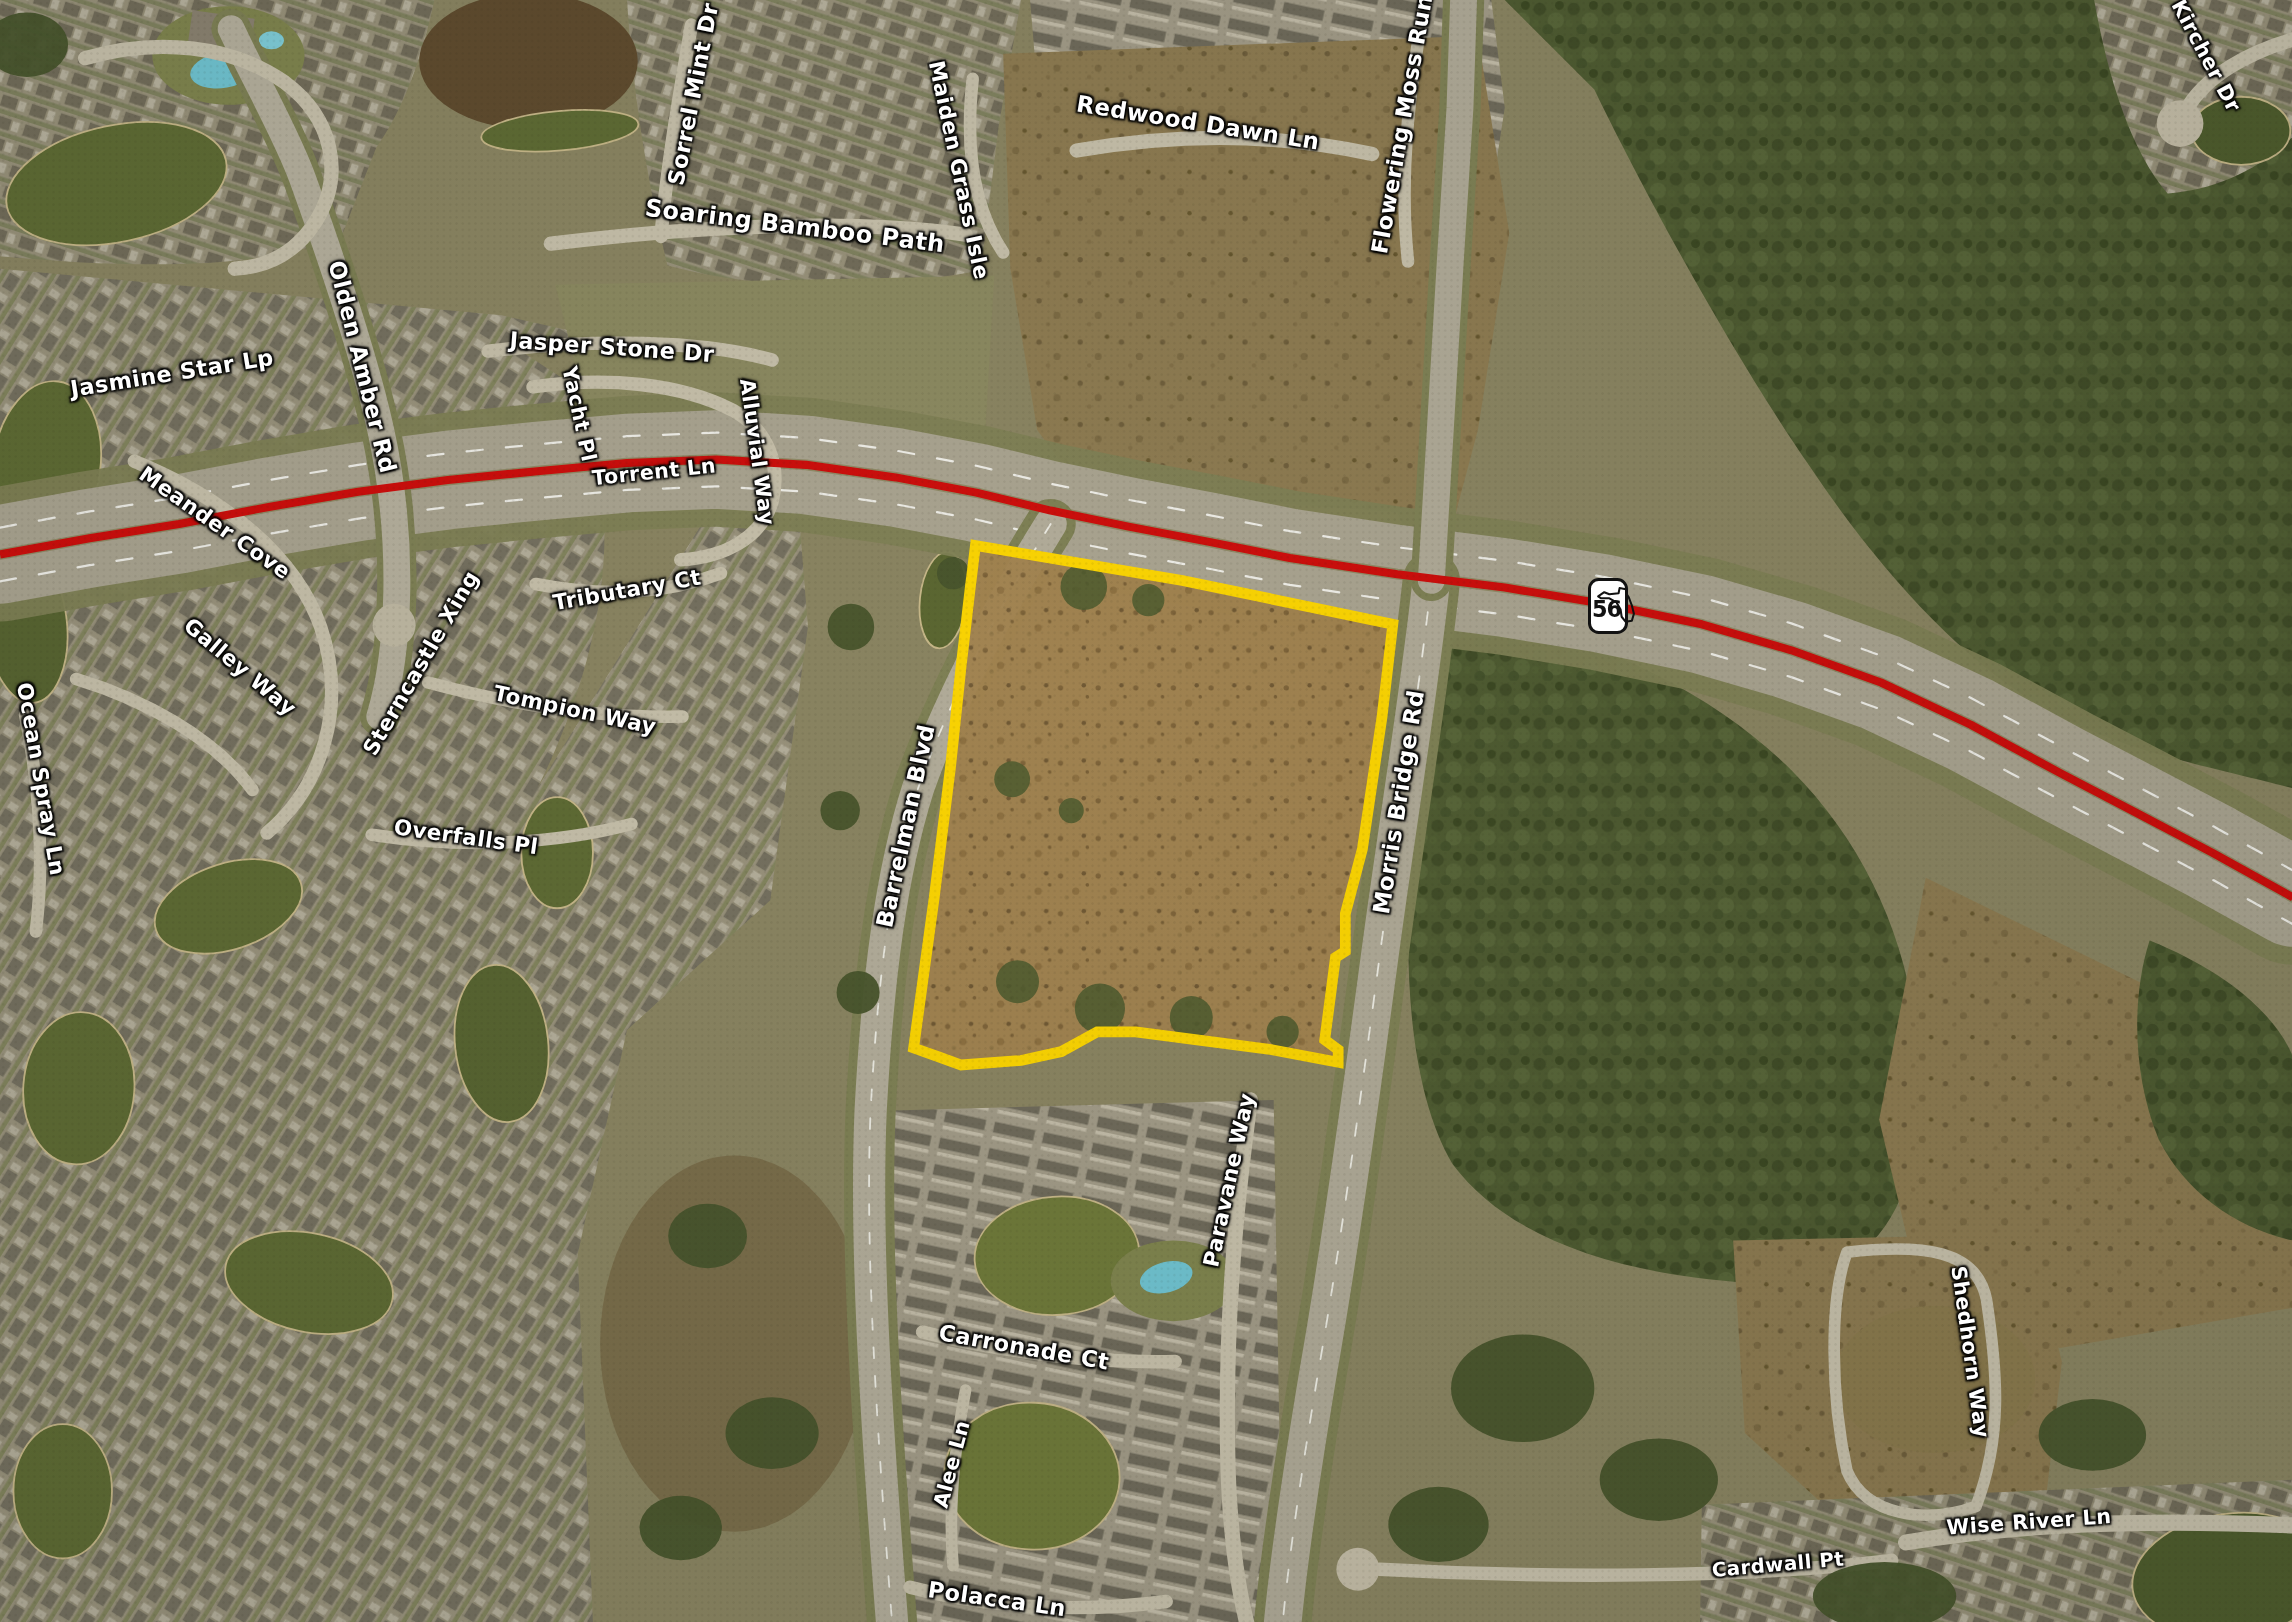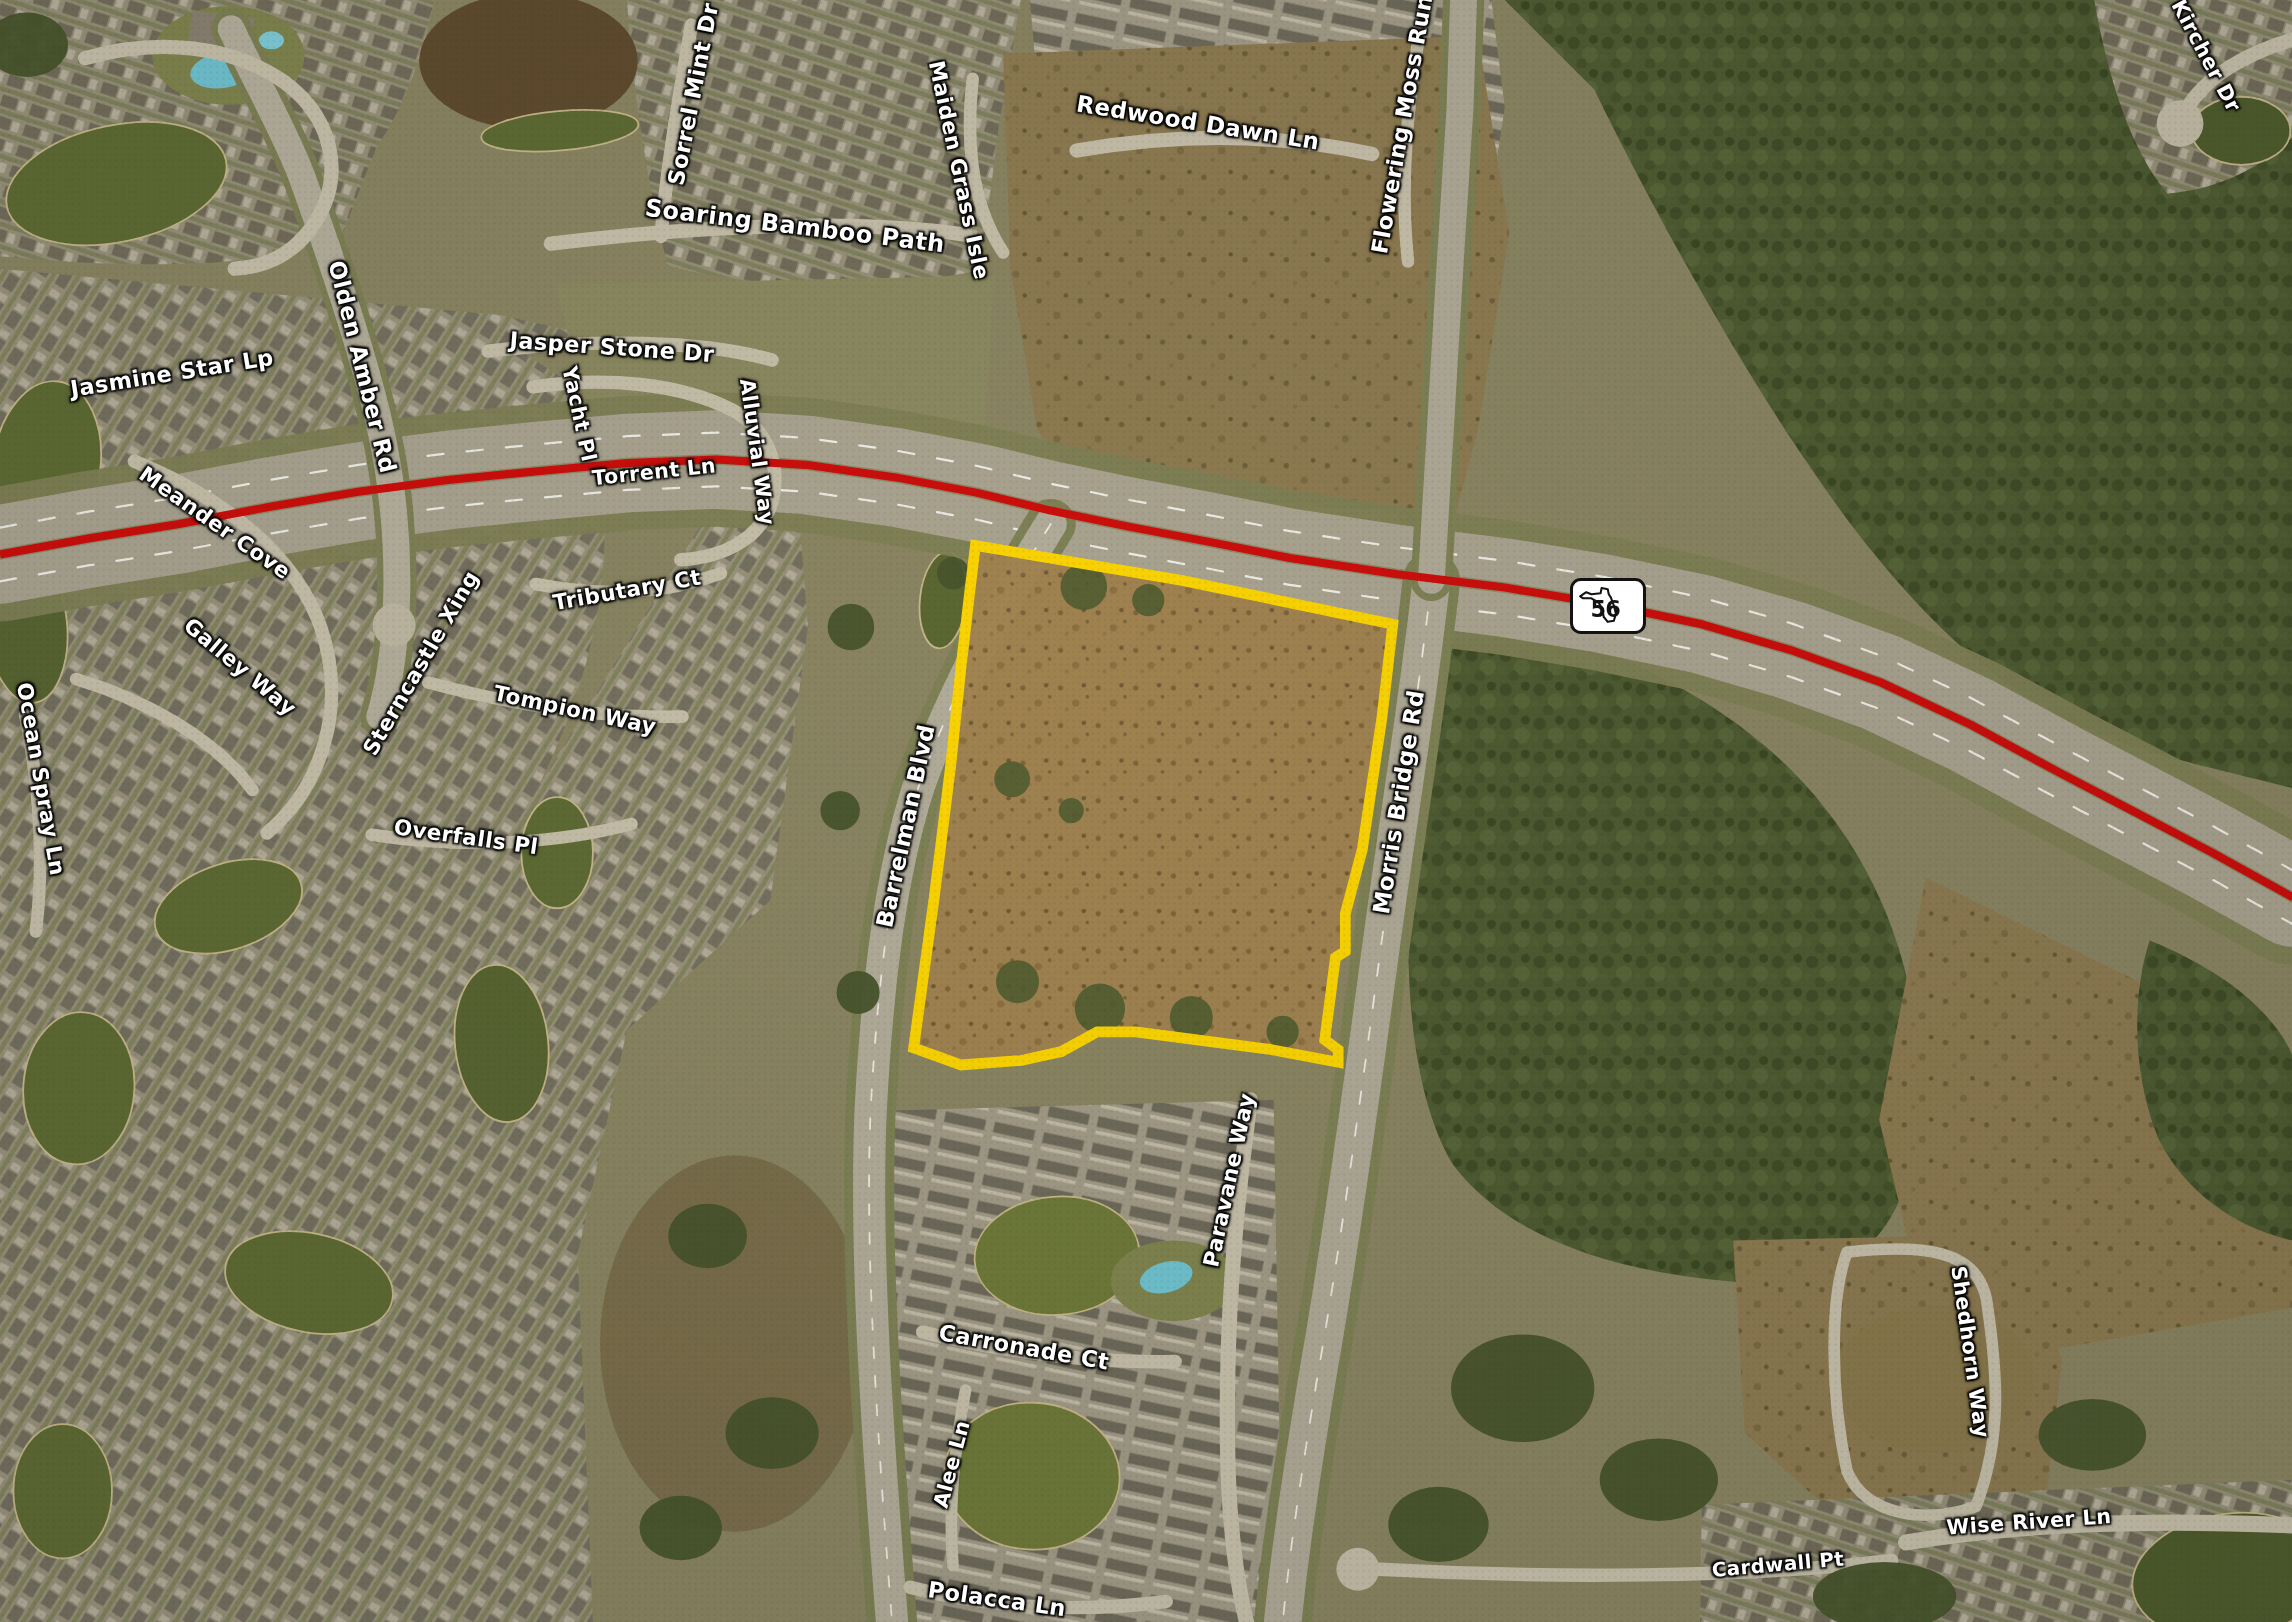--- a/index.html
+++ b/index.html
@@ -268,21 +268,21 @@
       <div class="street-label" style="left: 1399px; top: 802px; font-size: 23px; transform: translate(-50%, -50%) rotate(-81deg);">Morris Bridge Rd</div>
       <div class="street-label" style="left: 1229px; top: 1180px; font-size: 21.5px; transform: translate(-50%, -50%) rotate(-78deg);">Paravane Way</div>
       <div class="street-label" style="left: 1024px; top: 1347px; font-size: 22.4px; transform: translate(-50%, -50%) rotate(10deg);">Carronade Ct</div>
       <div class="street-label" style="left: 952px; top: 1464px; font-size: 20.6px; transform: translate(-50%, -50%) rotate(-75deg);">Alee Ln</div>
       <div class="street-label" style="left: 997px; top: 1599px; font-size: 22.4px; transform: translate(-50%, -50%) rotate(8deg);">Polacca Ln</div>
       <div class="street-label" style="left: 1778px; top: 1565px; font-size: 19.7px; transform: translate(-50%, -50%) rotate(-5deg);">Cardwall Pt</div>
       <div class="street-label" style="left: 1970px; top: 1352px; font-size: 20.6px; transform: translate(-50%, -50%) rotate(82deg);">Shedhorn Way</div>
       <div class="street-label" style="left: 2029px; top: 1522px; font-size: 20.6px; transform: translate(-50%, -50%) rotate(-4deg);">Wise River Ln</div>
     </div>
 
-  <div id="shield" style="left: 1608px; top: 606px; width: 76px; height: 56px; background: rgb(255, 255, 255); border-color: rgb(18, 18, 18);">
+  <div id="shield" style="left: 1608px; top: 606px; width: 40px; height: 56px; background: rgb(255, 255, 255); border-color: rgb(18, 18, 18);">
     <svg width="45" height="45" viewBox="0 0 44 44">
       <path d="M5 13 L11 9 L16 11 L25 10 L26 5 L32 6 L33 11 L35 14 L38 22 L40 30 L38 37 L32 38 L28 33 L27 26 L23 19 L16 15 L8 15 Z" fill="none" stroke="#121212" stroke-width="2" stroke-linejoin="round"></path>
     </svg>
     <span class="num">56</span>
   </div>
 
 </div>
 
 
 </body></html>

